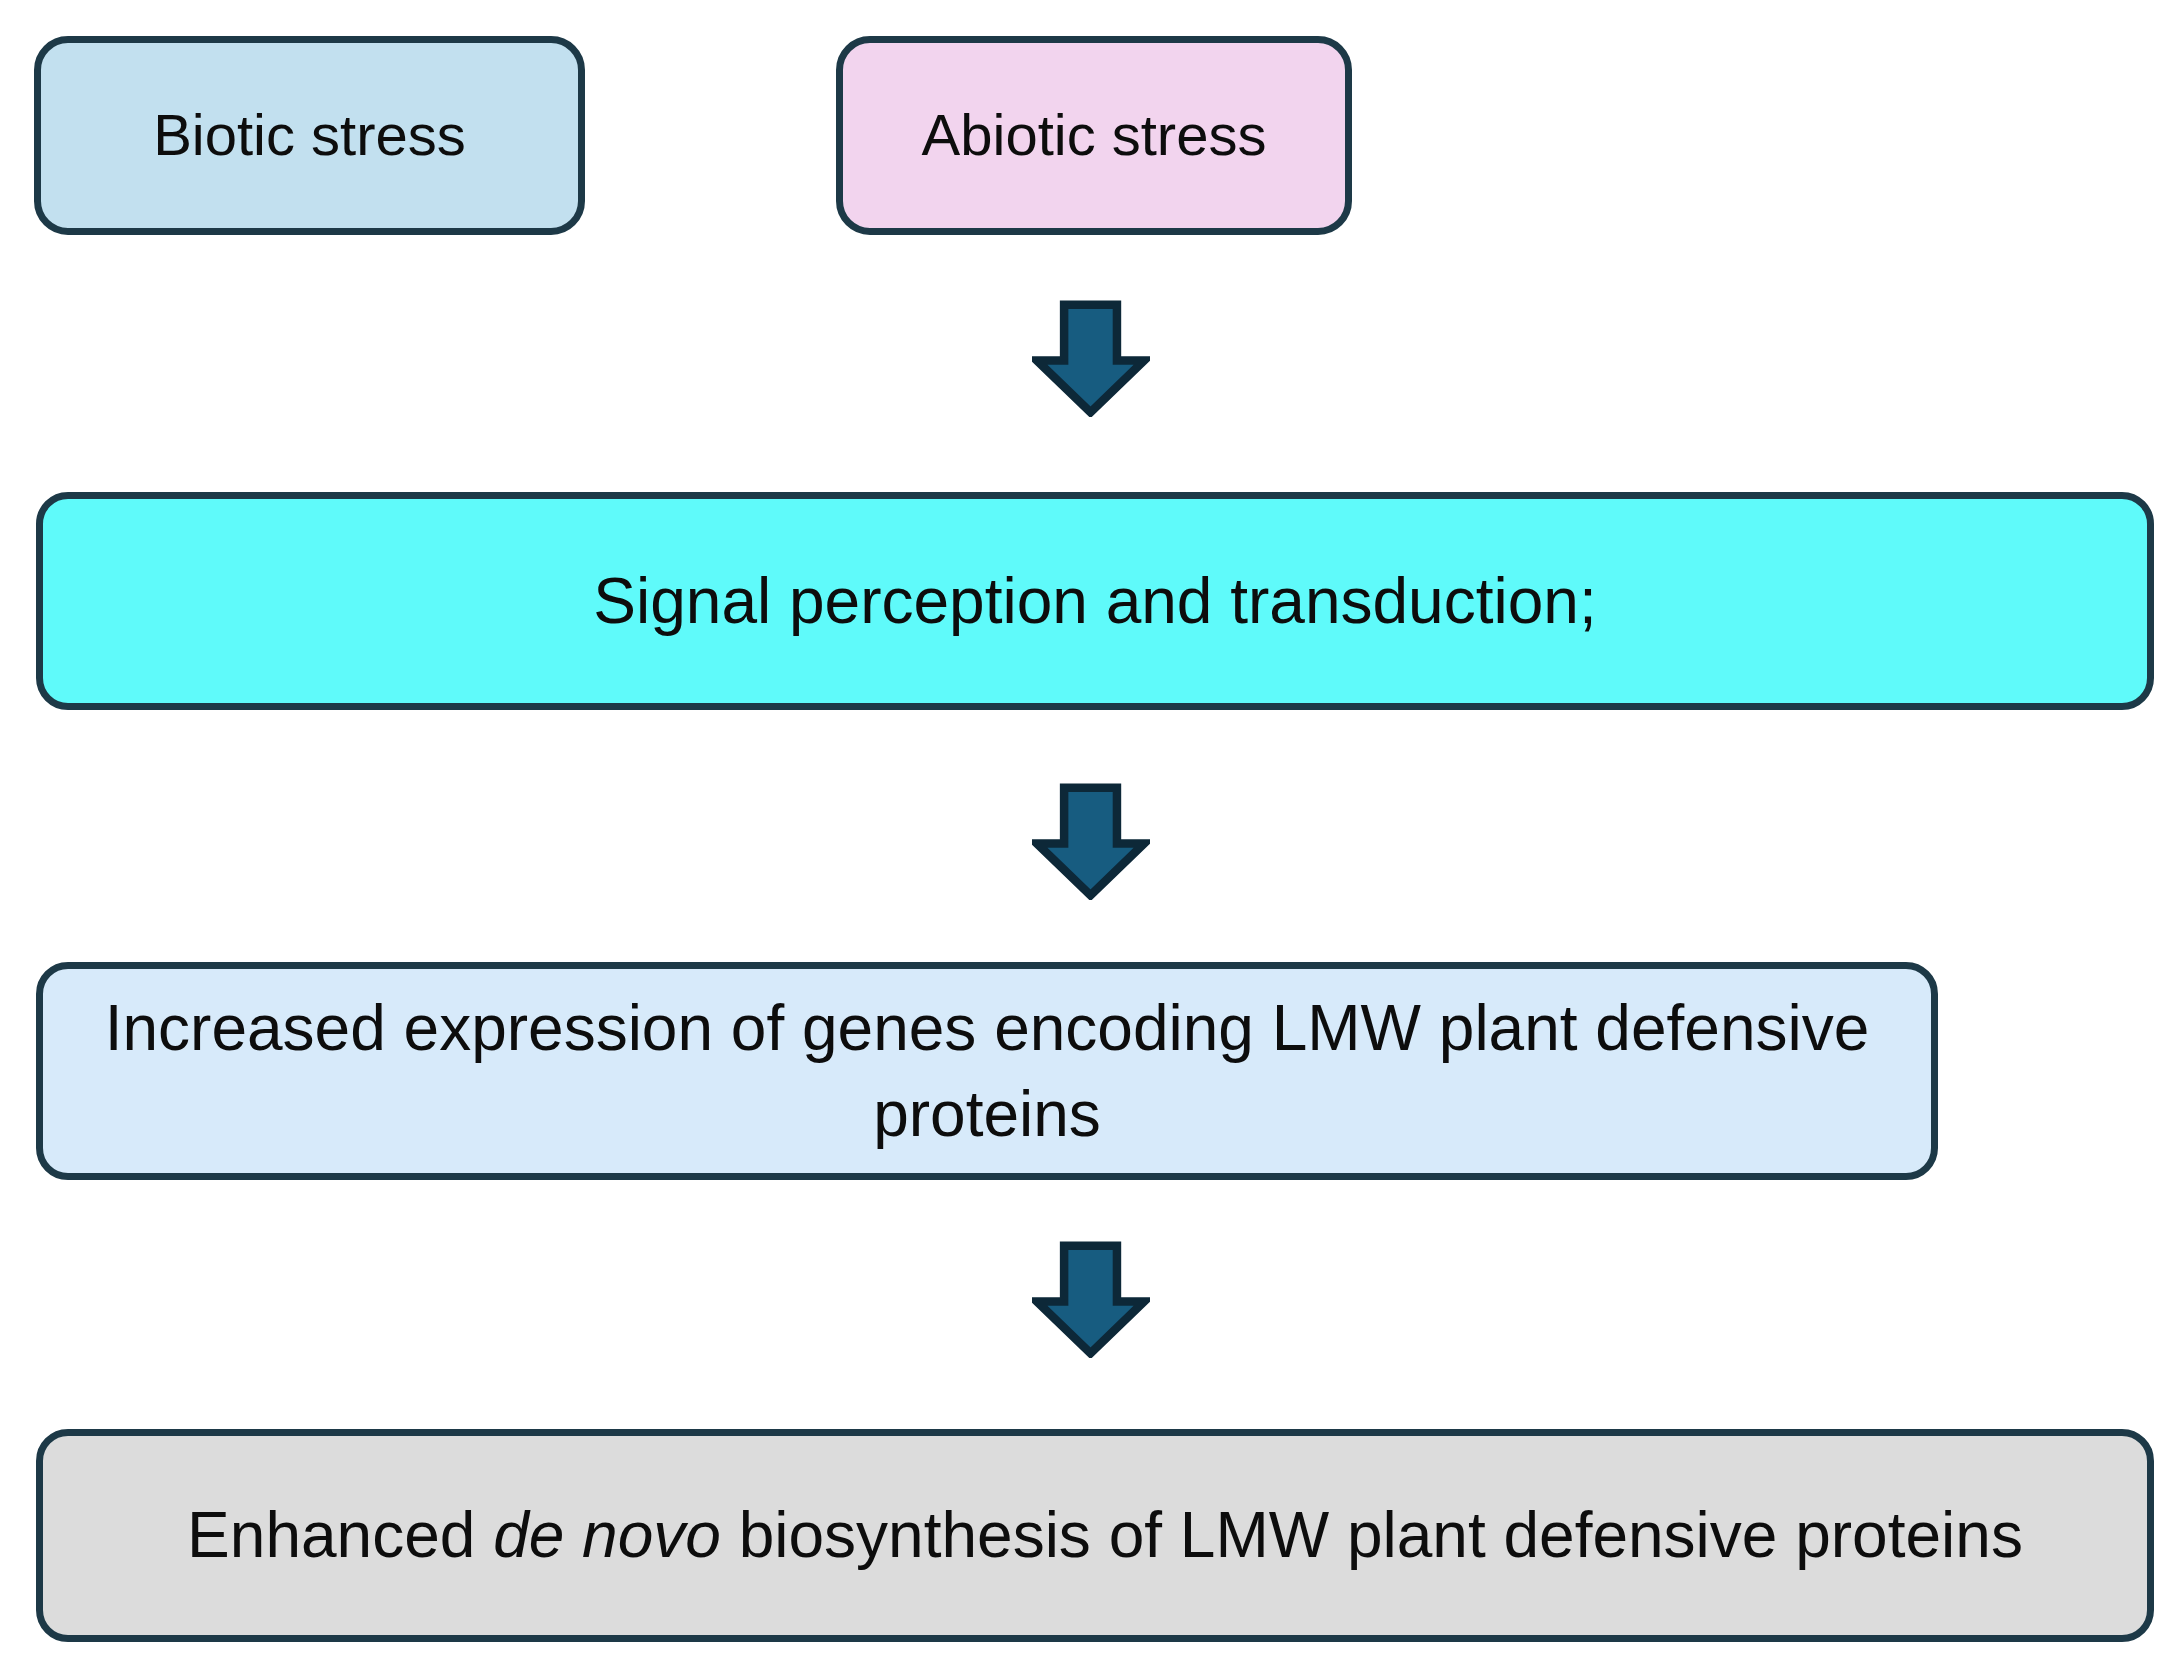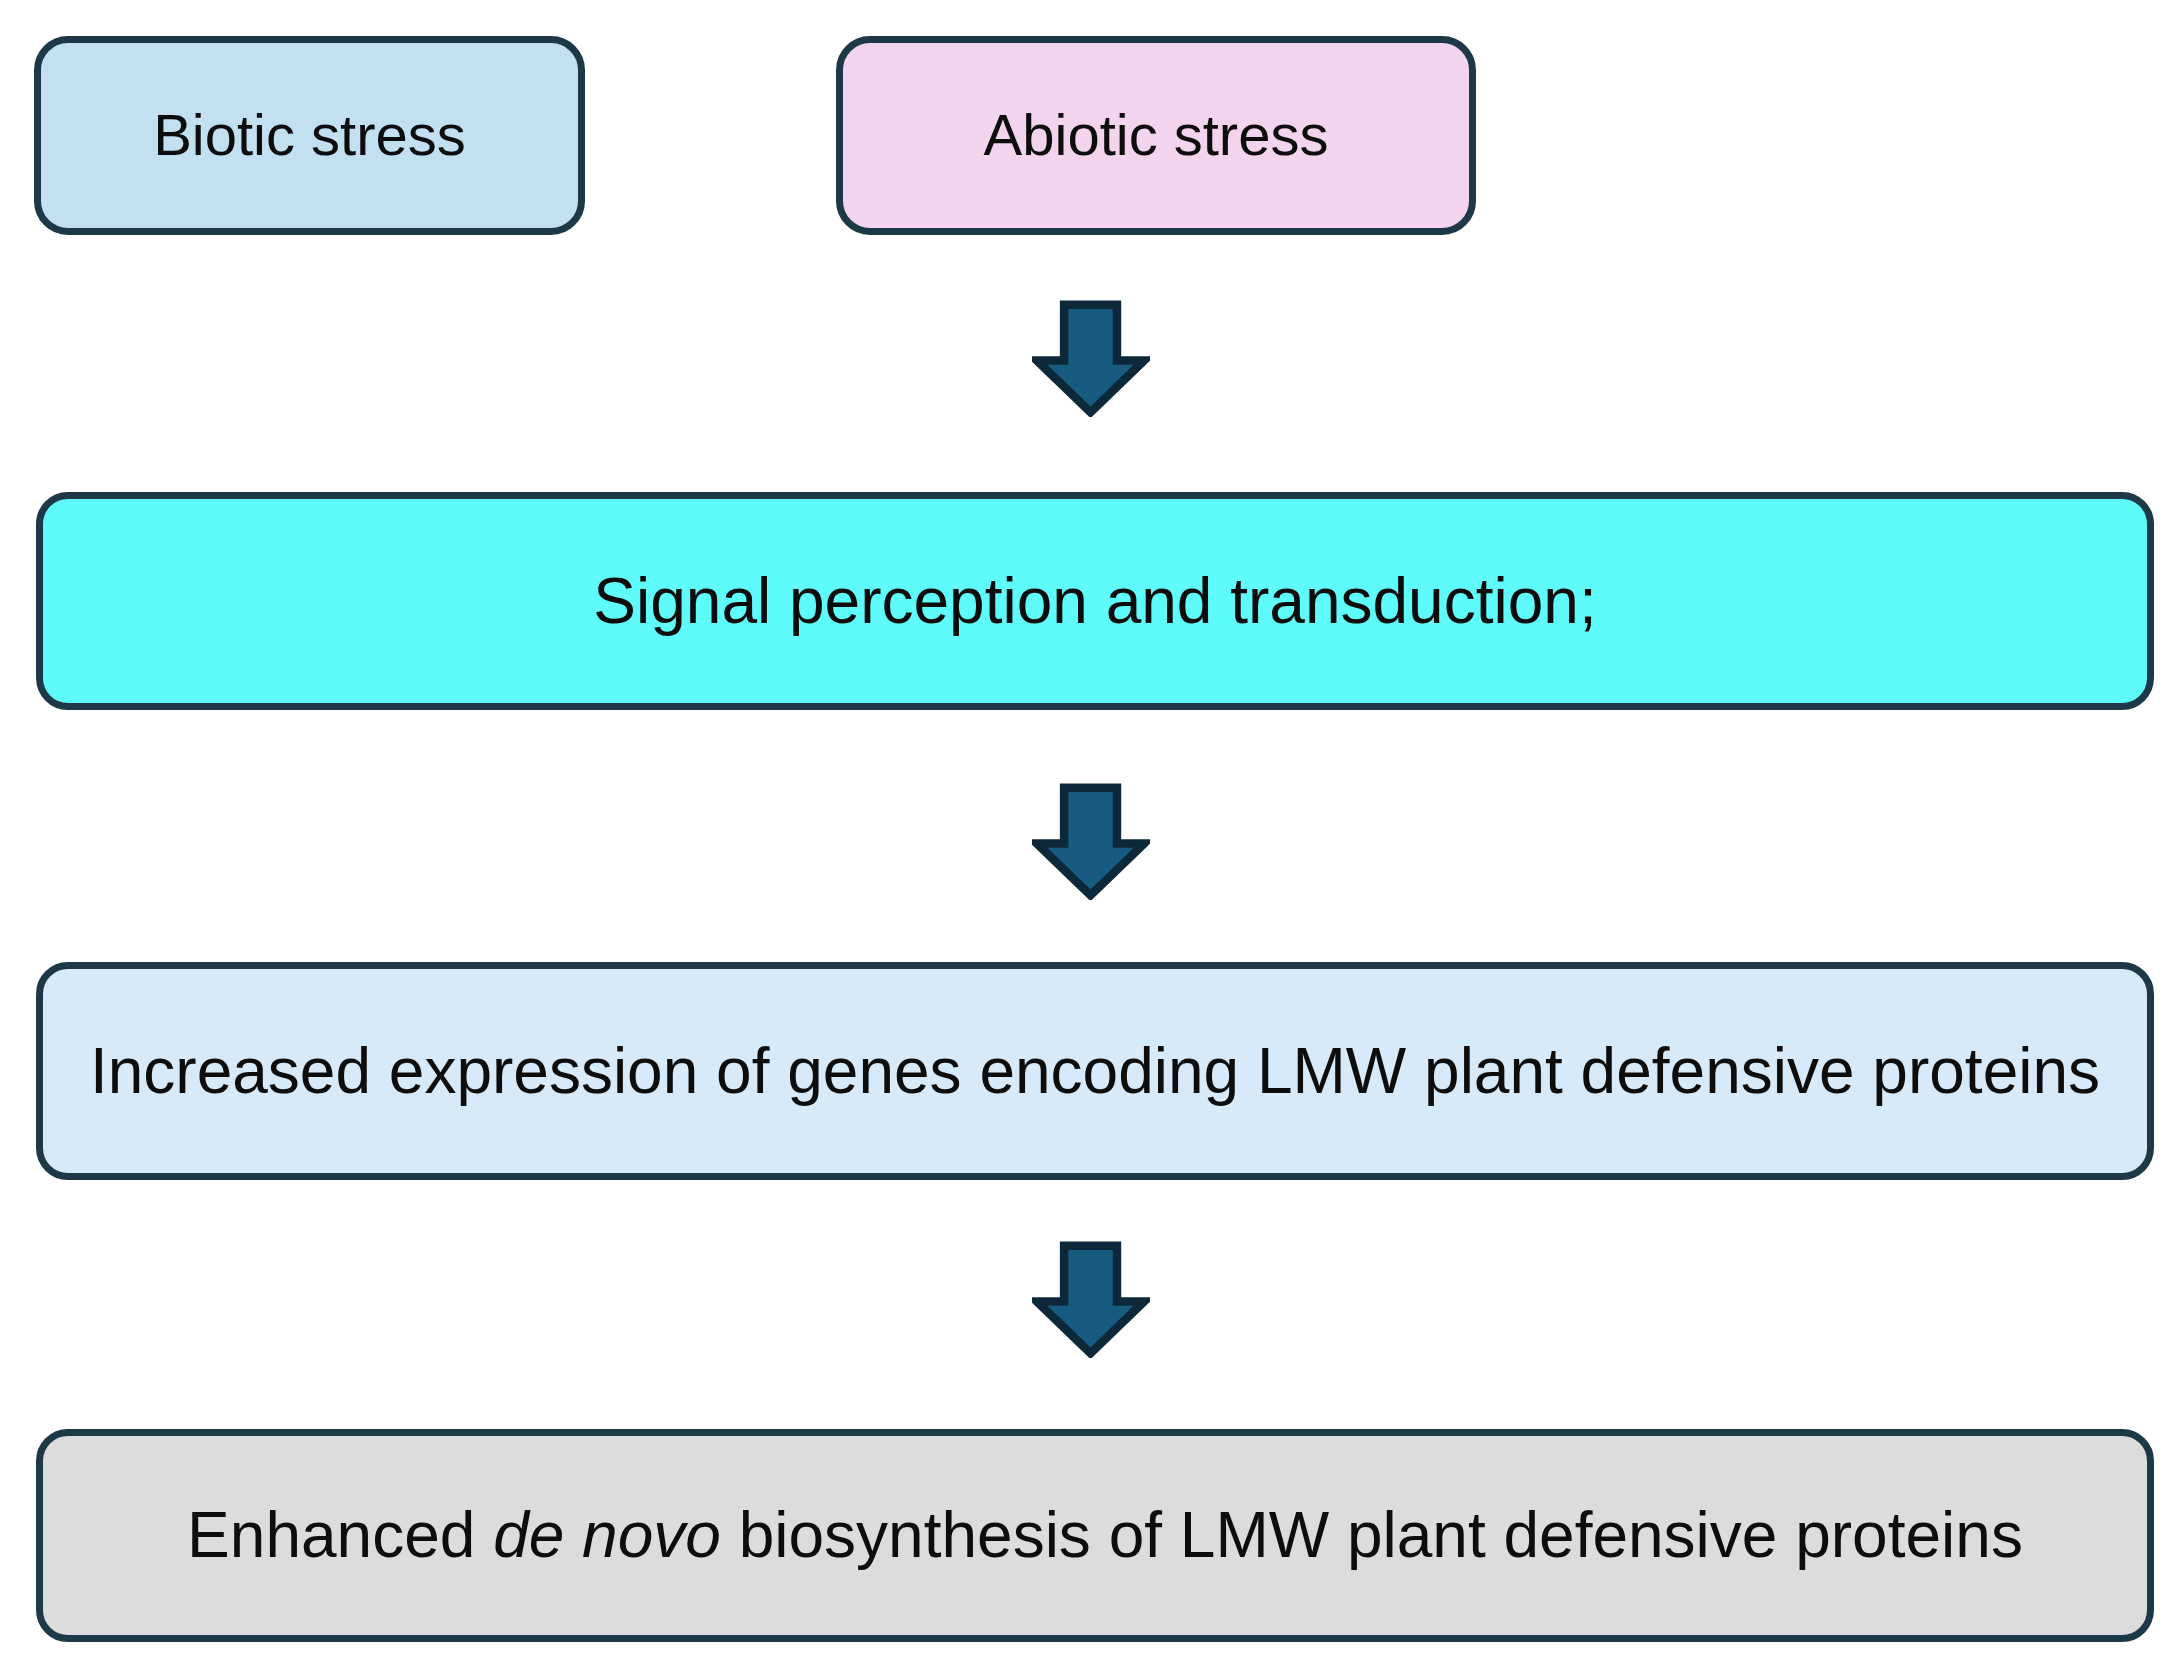--- a/index.html
+++ b/index.html
@@ -34,24 +34,24 @@
     font-size: 58px;
     line-height: 1.32;
     border-radius: 34px;
   }
   .node--wide {
     font-size: 64px;
     line-height: 1.35;
     border-radius: 32px;
   }
   #node-biotic       { left: 34px;   top: 36px;   width: 551px;  height: 199px; }
-  #node-abiotic      { left: 836px;  top: 36px;   width: 640px;  height: 199px; }
+  #node-abiotic      { left: 836px;  top: 36px;   width: 516px;  height: 199px; }
   #node-combined     { left: 1633px; top: 36px;   width: 530px;  height: 199px; }
   #node-signal       { left: 36px;   top: 492px;  width: 2118px; height: 218px; }
-  #node-expression   { left: 36px;   top: 962px; width: 2118px; height: 218px; justify-content: center; }
+  #node-expression   { left: 36px;   top: 962px; width: 1902px; height: 218px; justify-content: center; }
   #node-biosynthesis { left: 36px;   top: 1429px; width: 2118px; height: 213px; padding-left: 20px; }
   .wrap-narrow { display: inline-block; max-width: 405px; }
   .arrow {
     position: absolute;
     left: 1032px;
     width: 118px;
     height: 117px;
   }
   #arrow-1 { top: 300px; }
   #arrow-2 { top: 783px; }

